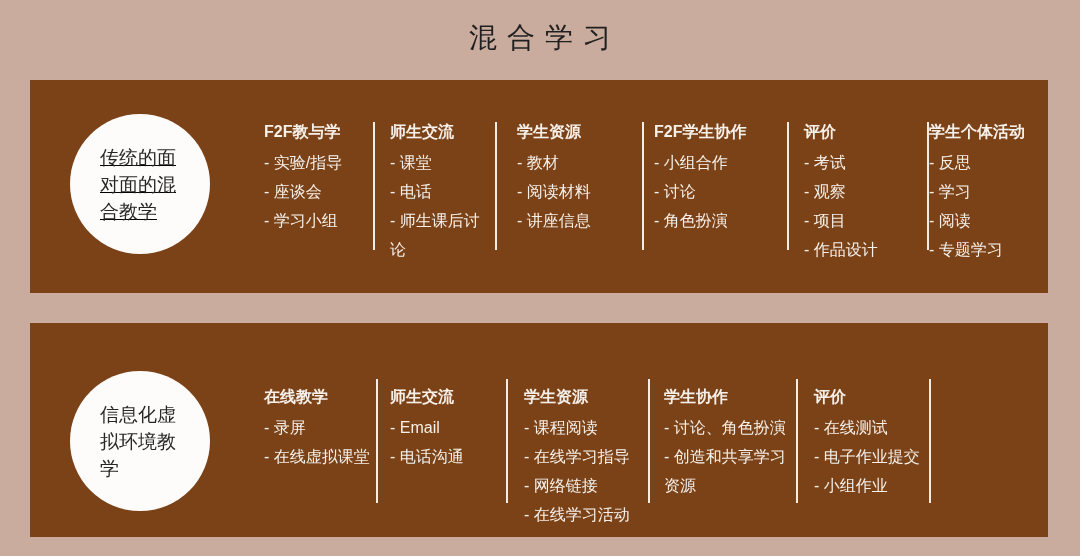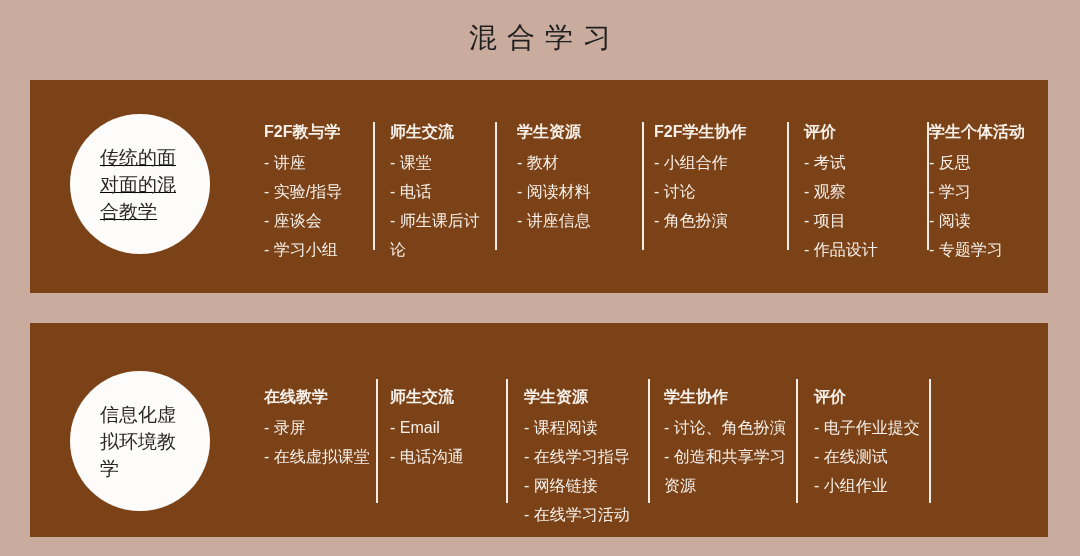--- a/index.html
+++ b/index.html
@@ -85,21 +85,20 @@
 
   <div class="title">混合学习</div>
 
   <section class="panel panel-top">
     <div class="circle">
       <div class="circle-text">传统的面对面的混合教学</div>
     </div>
     <div class="columns">
         <div class="col c0">
           <div class="col-header">F2F教与学</div>
-          <div class="col-item">- 讲座</div>
           <div class="col-item">- 实验/指导</div>
           <div class="col-item">- 座谈会</div>
           <div class="col-item">- 学习小组</div>
         </div>
         <div class="vdivider"></div>
         <div class="col c1">
           <div class="col-header">师生交流</div>
           <div class="col-item">- 课堂</div>
           <div class="col-item">- 电话</div>
           <div class="col-item">- 师生课后讨论</div>
@@ -163,21 +162,21 @@
         </div>
         <div class="vdivider"></div>
         <div class="col c3">
           <div class="col-header">学生协作</div>
           <div class="col-item">- 讨论、角色扮演</div>
           <div class="col-item">- 创造和共享学习资源</div>
         </div>
         <div class="vdivider"></div>
         <div class="col c4">
           <div class="col-header">评价</div>
+          <div class="col-item">- 在线测试</div>
           <div class="col-item">- 电子作业提交</div>
-          <div class="col-item">- 在线测试</div>
           <div class="col-item">- 小组作业</div>
         </div>
         <div class="vdivider"></div>
       </div>
   </section>
 
 </div>
 
 </body></html>

